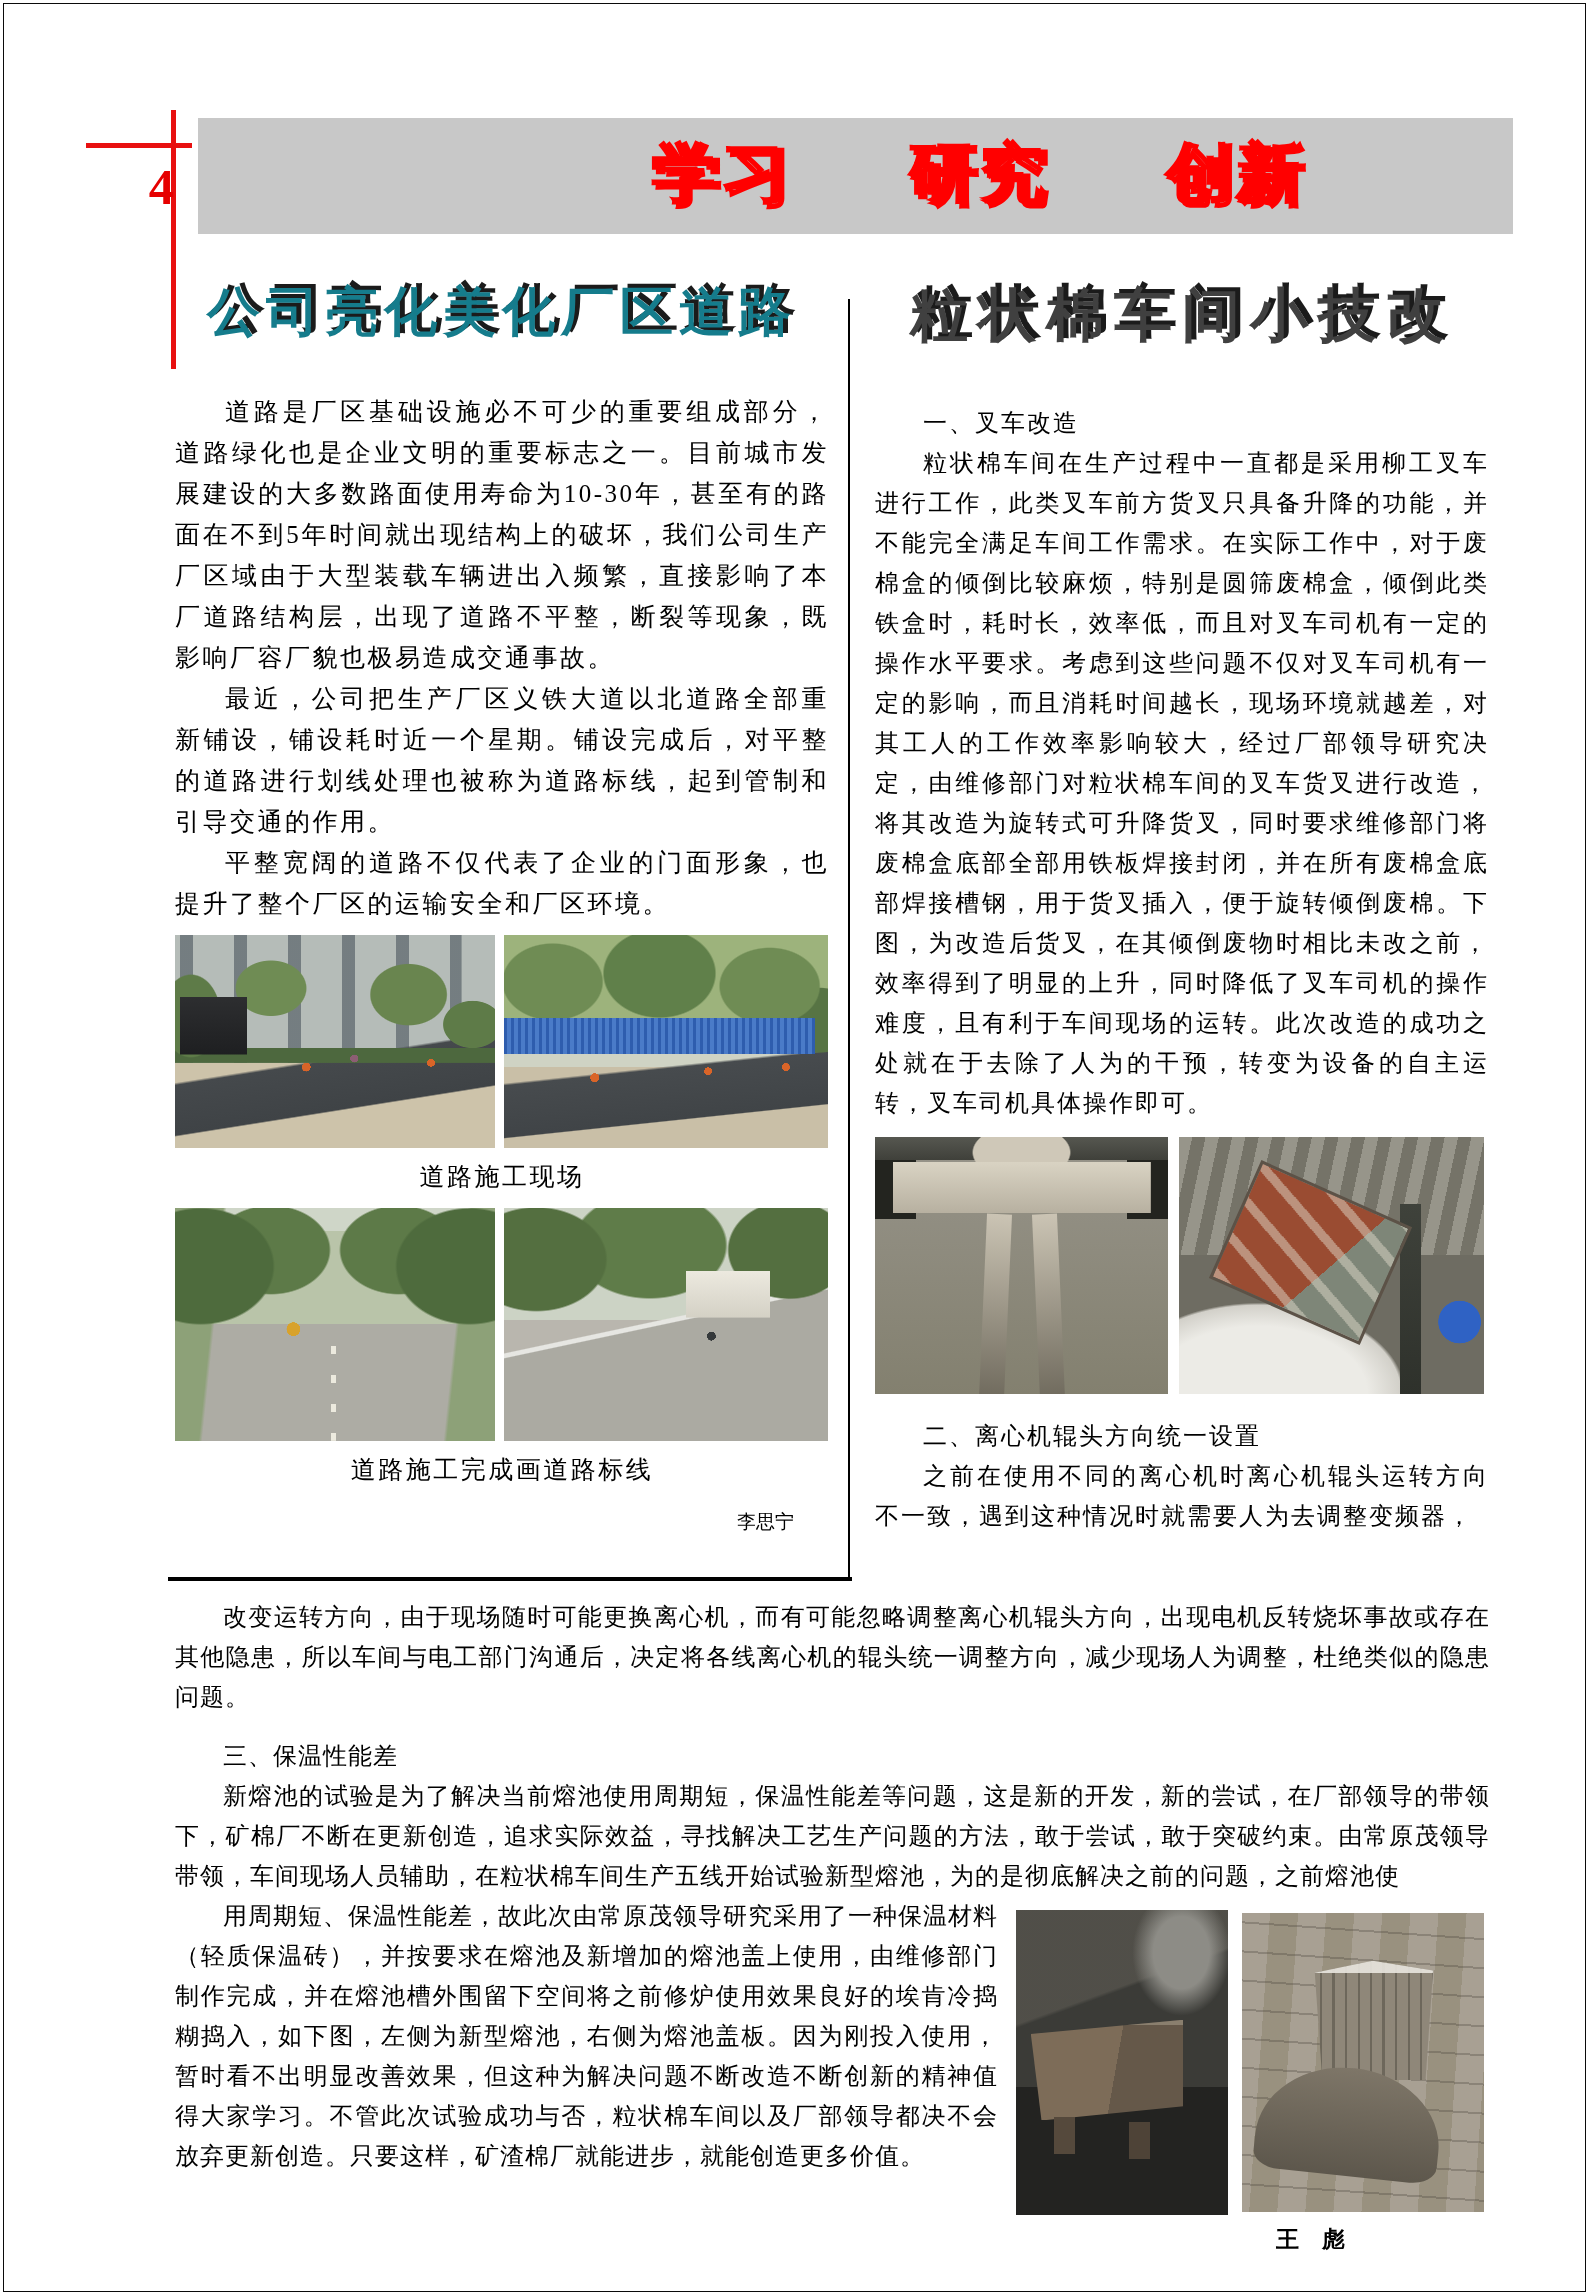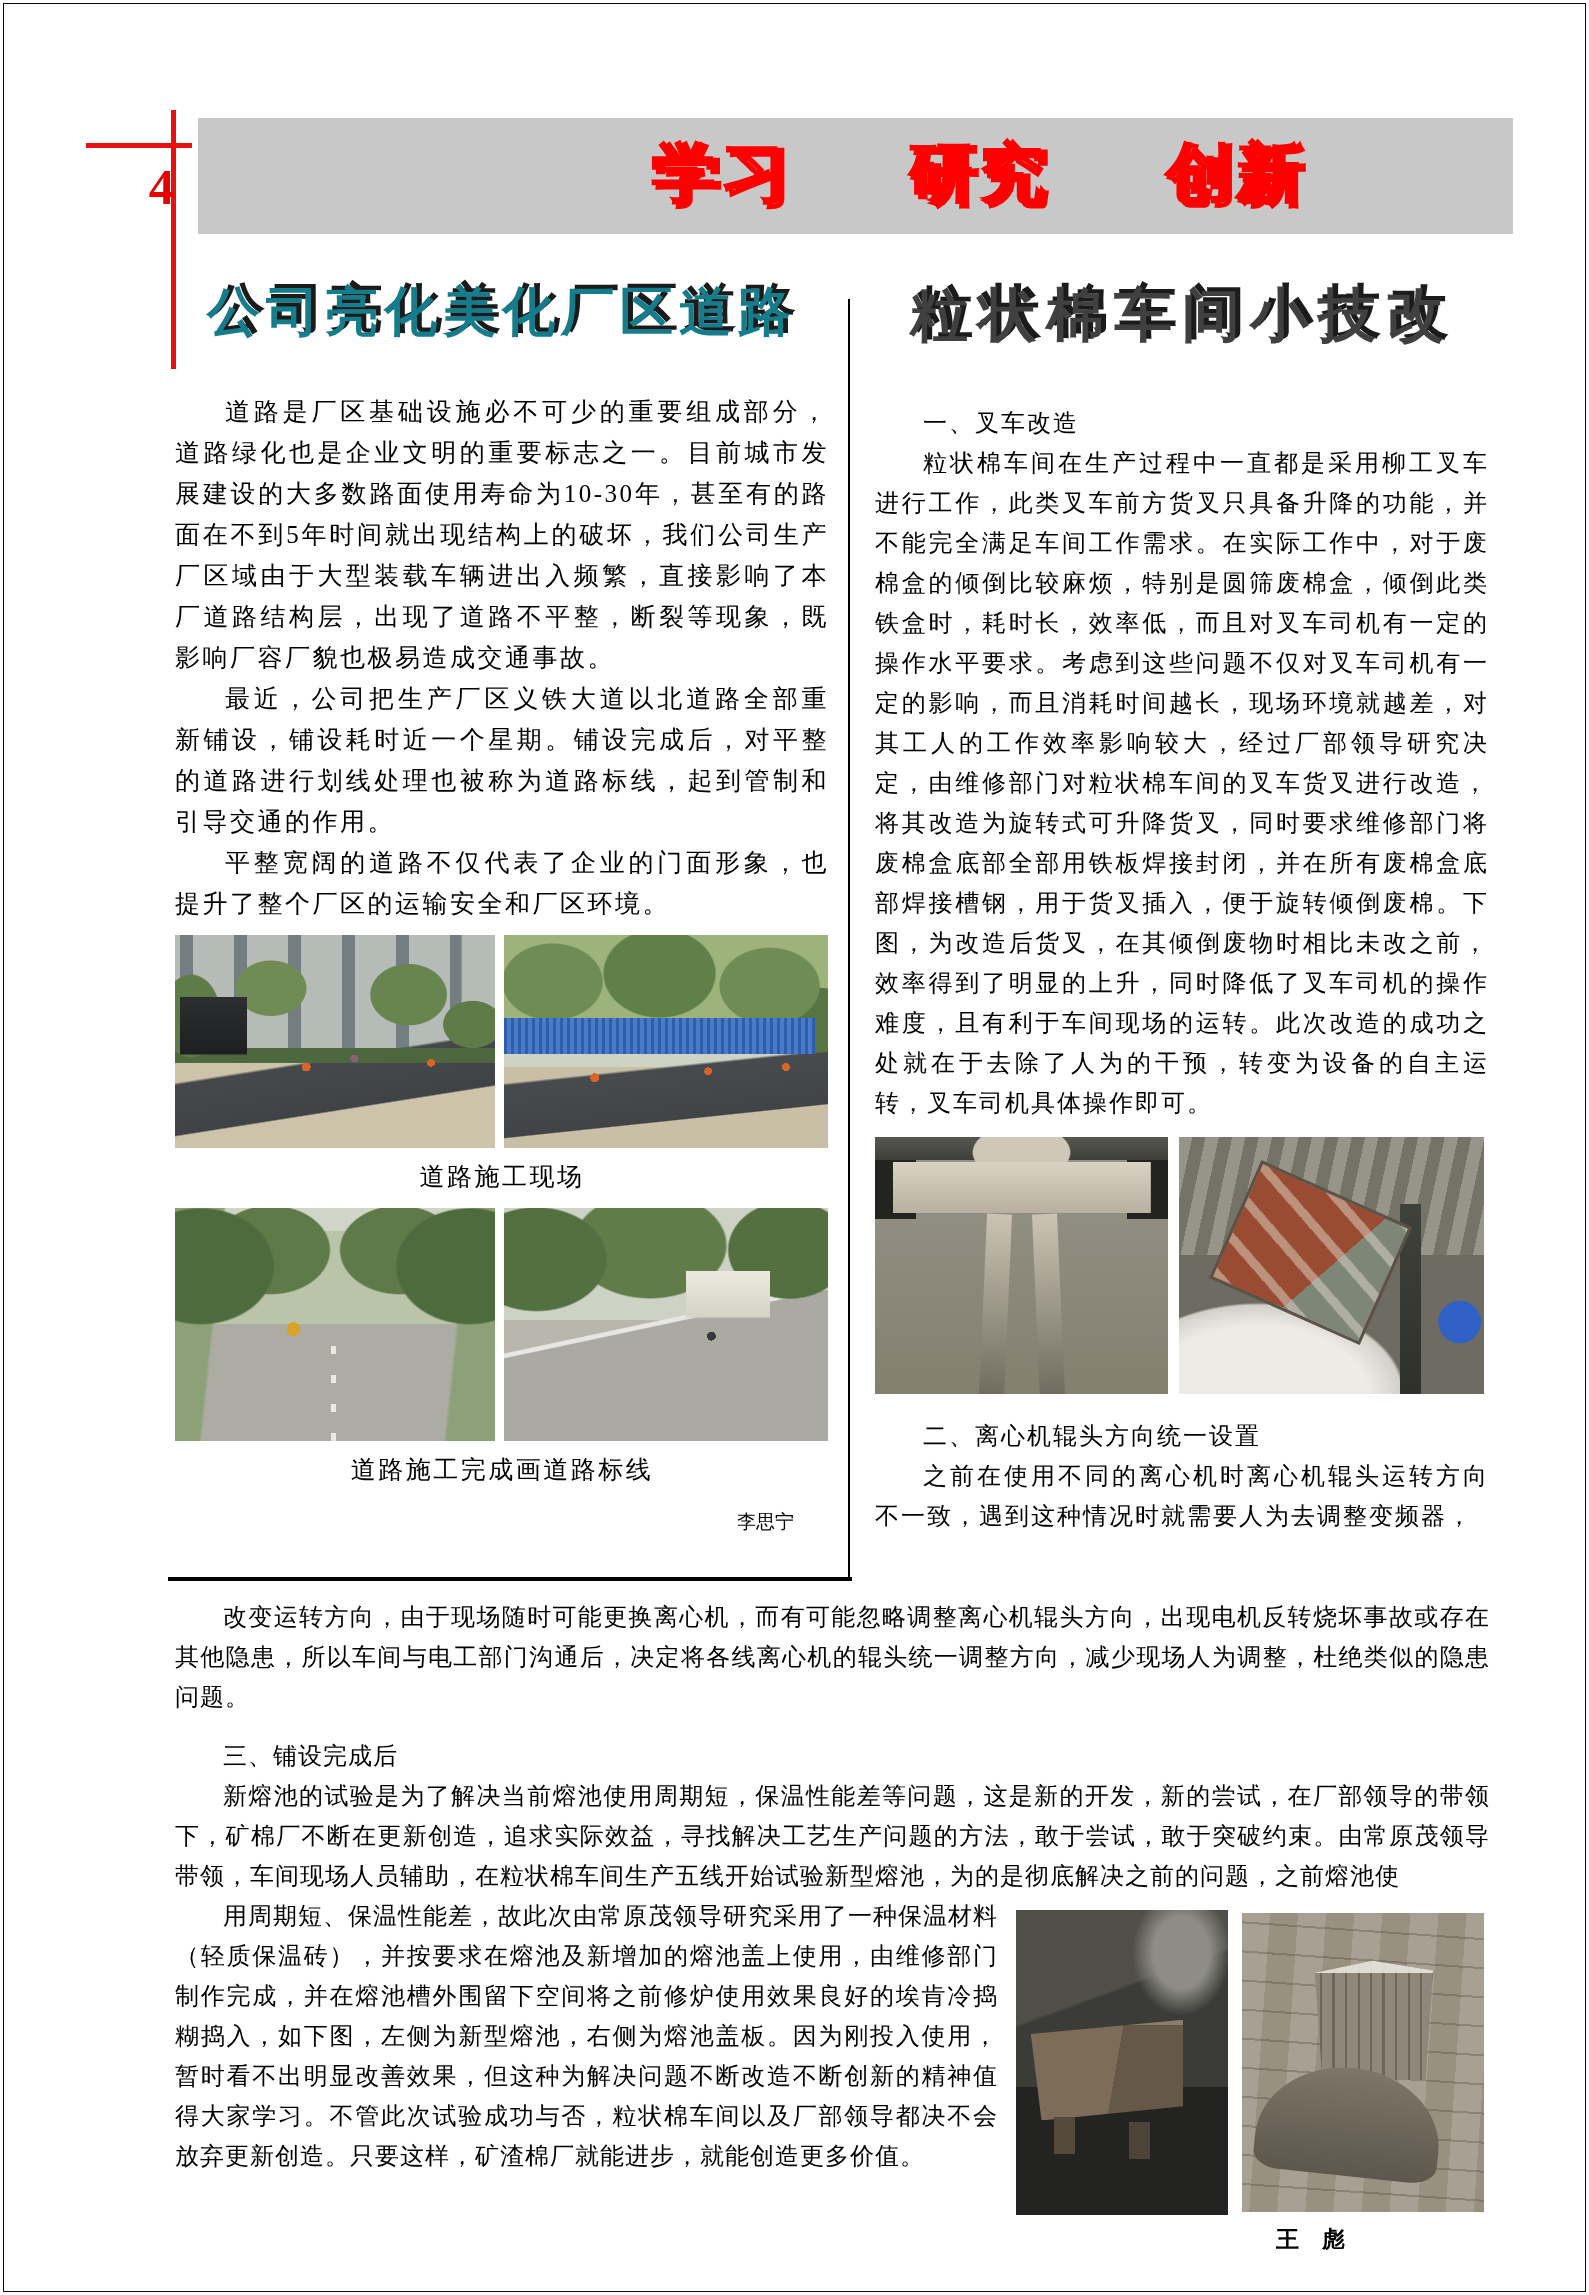--- a/index.html
+++ b/index.html
@@ -195,21 +195,21 @@
       <div class="photo pE"></div>
       <div class="photo pF"></div>
     </div>
 
     <p class="bt sec-head">二、离心机辊头方向统一设置</p>
     <p class="bt">之前在使用不同的离心机时离心机辊头运转方向不一致，遇到这种情况时就需要人为去调整变频器，</p>
   </section>
 
   <section class="bottom">
     <p class="bt2 no-indent">改变运转方向，由于现场随时可能更换离心机，而有可能忽略调整离心机辊头方向，出现电机反转烧坏事故或存在其他隐患，所以车间与电工部门沟通后，决定将各线离心机的辊头统一调整方向，减少现场人为调整，杜绝类似的隐患问题。</p>
-    <p class="bt2 sec-head">三、铺设完成后</p>
+    <p class="bt2 sec-head">三、保温性能差</p>
     <p class="bt2">新熔池的试验是为了解决当前熔池使用周期短，保温性能差等问题，这是新的开发，新的尝试，在厂部领导的带领下，矿棉厂不断在更新创造，追求实际效益，寻找解决工艺生产问题的方法，敢于尝试，敢于突破约束。由常原茂领导带领，车间现场人员辅助，在粒状棉车间生产五线开始试验新型熔池，为的是彻底解决之前的问题，之前熔池使</p>
     <p class="bt2 narrow no-indent">用周期短、保温性能差，故此次由常原茂领导研究采用了一种保温材料（轻质保温砖），并按要求在熔池及新增加的熔池盖上使用，由维修部门制作完成，并在熔池槽外围留下空间将之前修炉使用效果良好的埃肯冷捣糊捣入，如下图，左侧为新型熔池，右侧为熔池盖板。因为刚投入使用，暂时看不出明显改善效果，但这种为解决问题不断改造不断创新的精神值得大家学习。不管此次试验成功与否，粒状棉车间以及厂部领导都决不会放弃更新创造。只要这样，矿渣棉厂就能进步，就能创造更多价值。</p>
   </section>
 
   <div class="photo pG photo-G"></div>
   <div class="photo pH photo-H"></div>
   <div class="sig sig-right">王　彪</div>
 </div>
 
 

